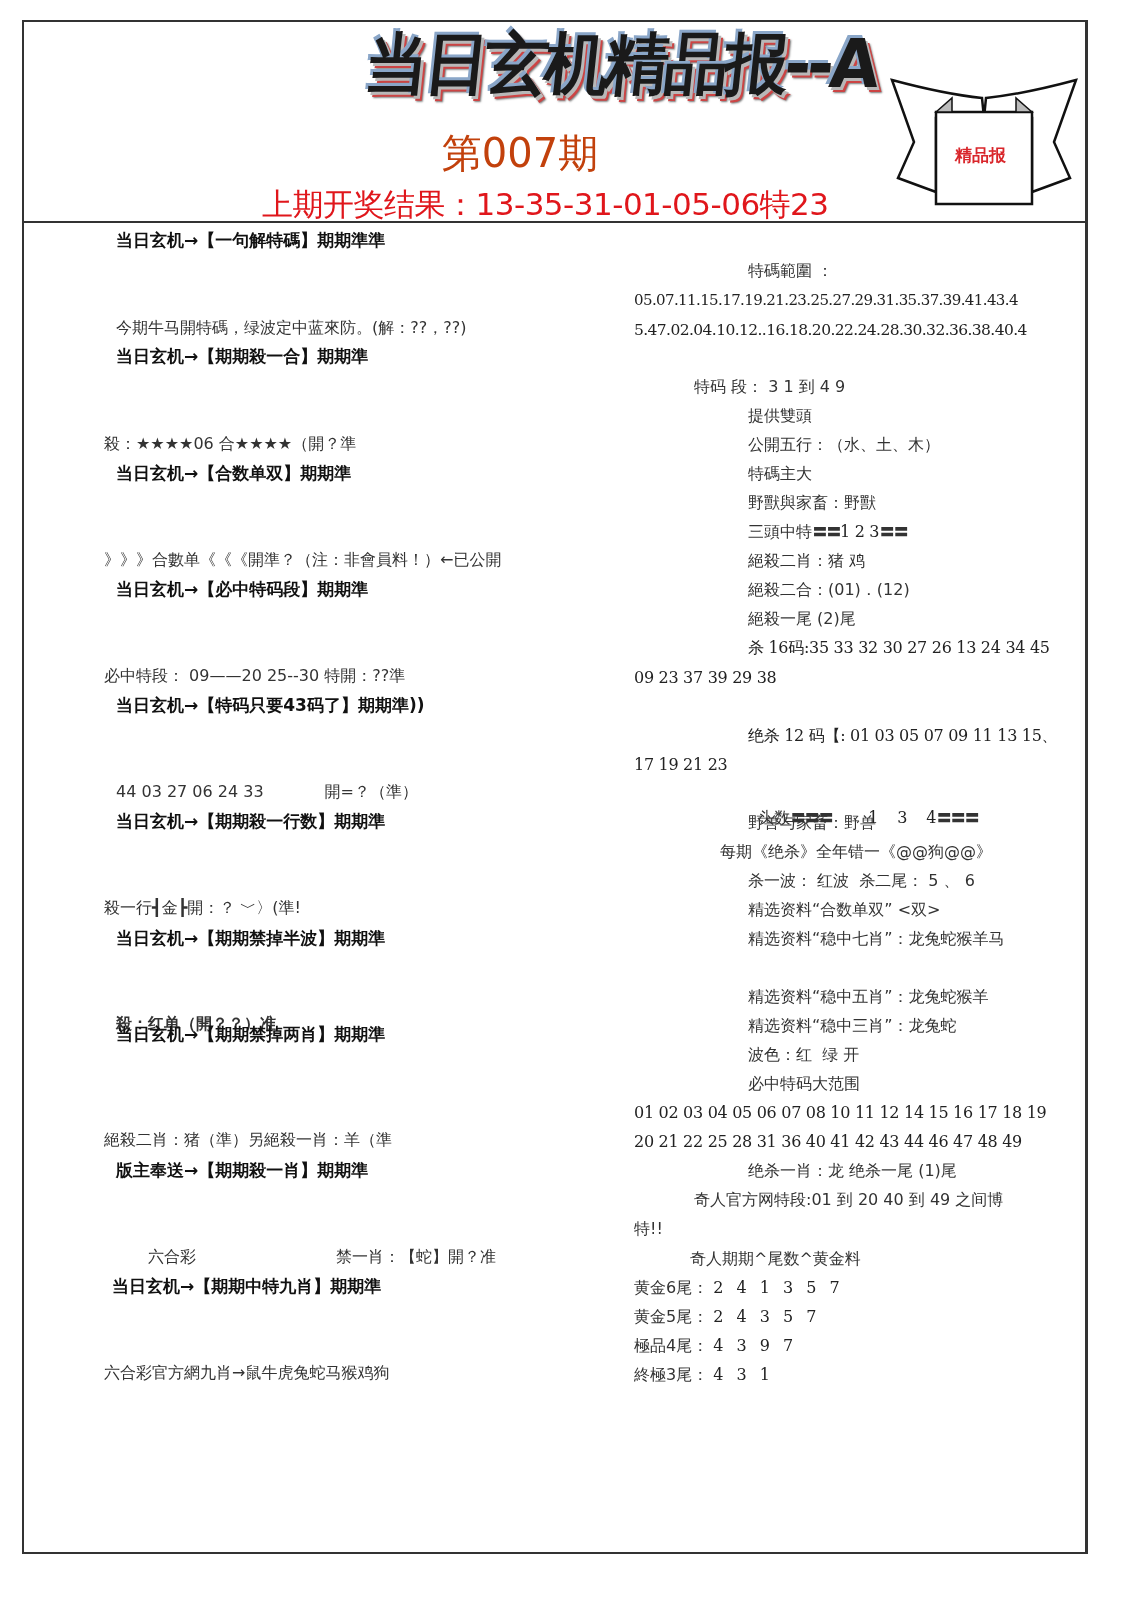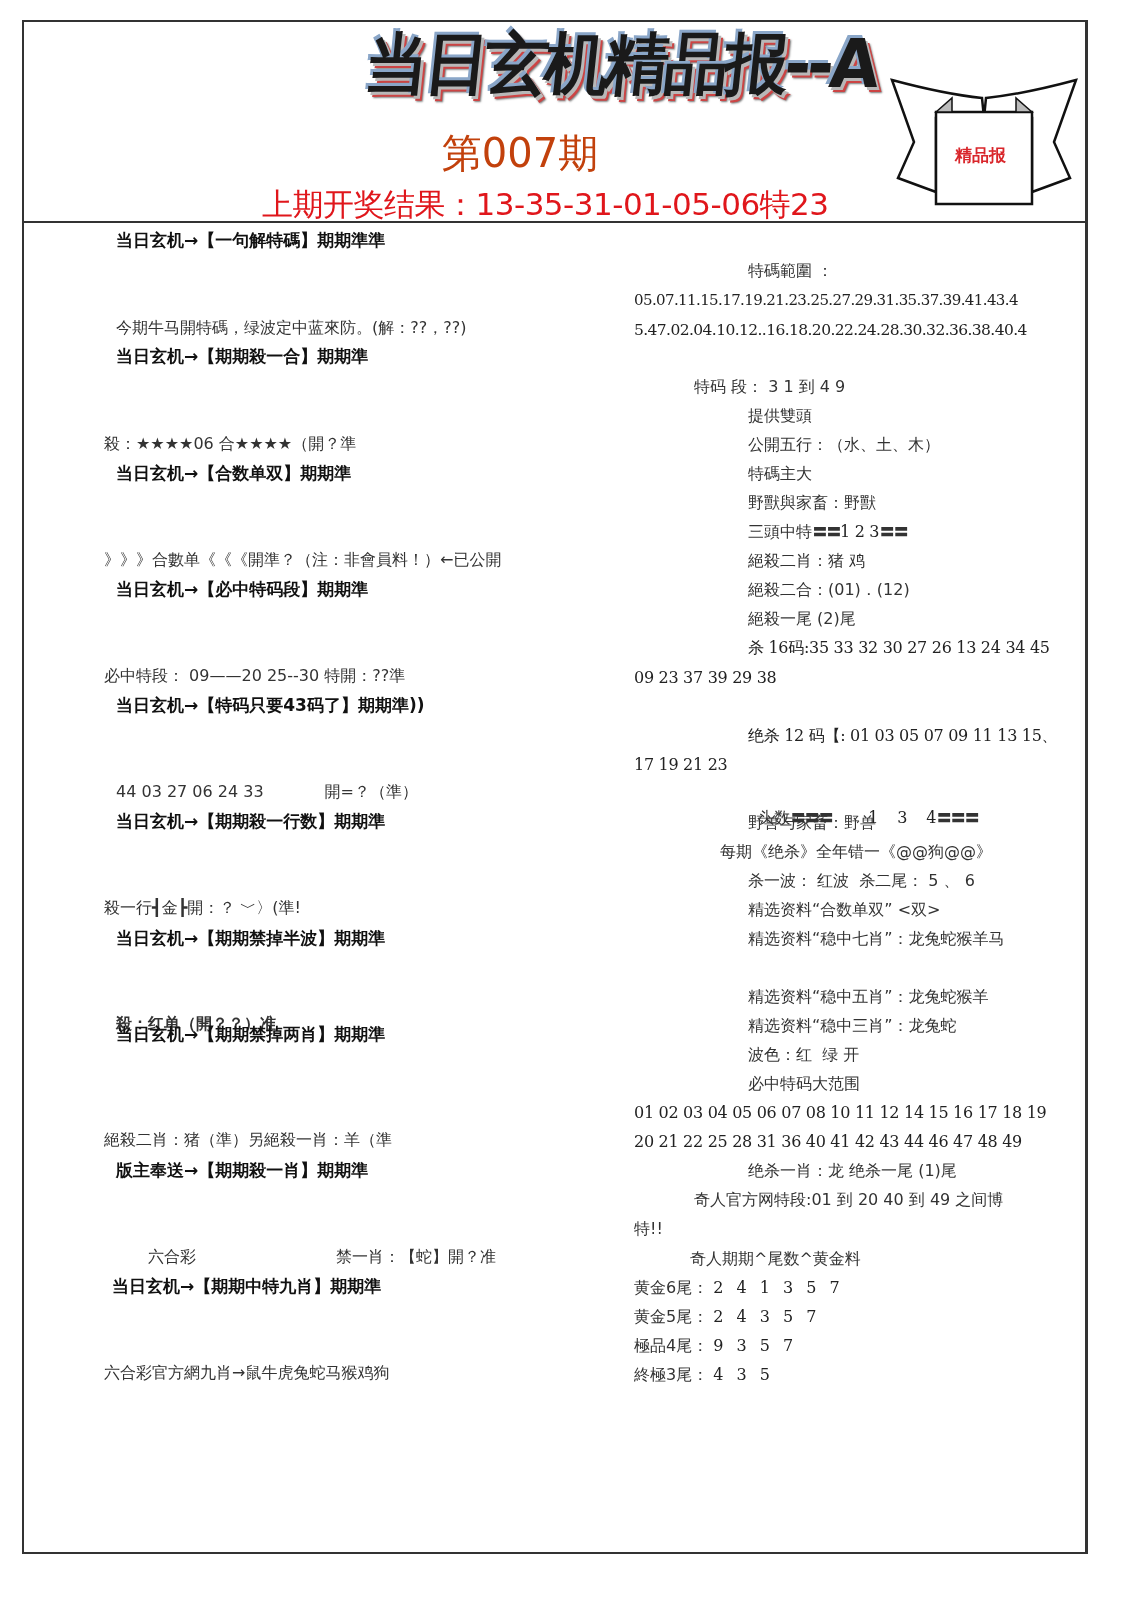--- a/index.html
+++ b/index.html
@@ -119,17 +119,17 @@
 <div class="line plain" style="left:634px;top:1217px;">特!!</div>
 <div class="line plain" style="left:690px;top:1247px;">奇人期期^尾数^黄金料</div>
 
 <div class="line plain" style="left:634px;top:1276px;">
   <span>黄金6尾：</span> <span class="serif" style="letter-spacing:4px;">2 4 1 3 5 7</span>
 </div>
 <div class="line plain" style="left:634px;top:1305px;">
   <span>黄金5尾：</span> <span class="serif" style="letter-spacing:4px;">2 4 3 5 7</span>
 </div>
 <div class="line plain" style="left:634px;top:1334px;">
-  <span>極品4尾：</span> <span class="serif" style="letter-spacing:4px;">9 3 5 7</span>
+  <span>極品4尾：</span> <span class="serif" style="letter-spacing:4px;">4 3 9 7</span>
 </div>
 <div class="line plain" style="left:634px;top:1363px;">
-  <span>終極3尾：</span> <span class="serif" style="letter-spacing:4px;">4 3 5</span>
+  <span>終極3尾：</span> <span class="serif" style="letter-spacing:4px;">4 3 1</span>
 </div>
 
 </body></html>

